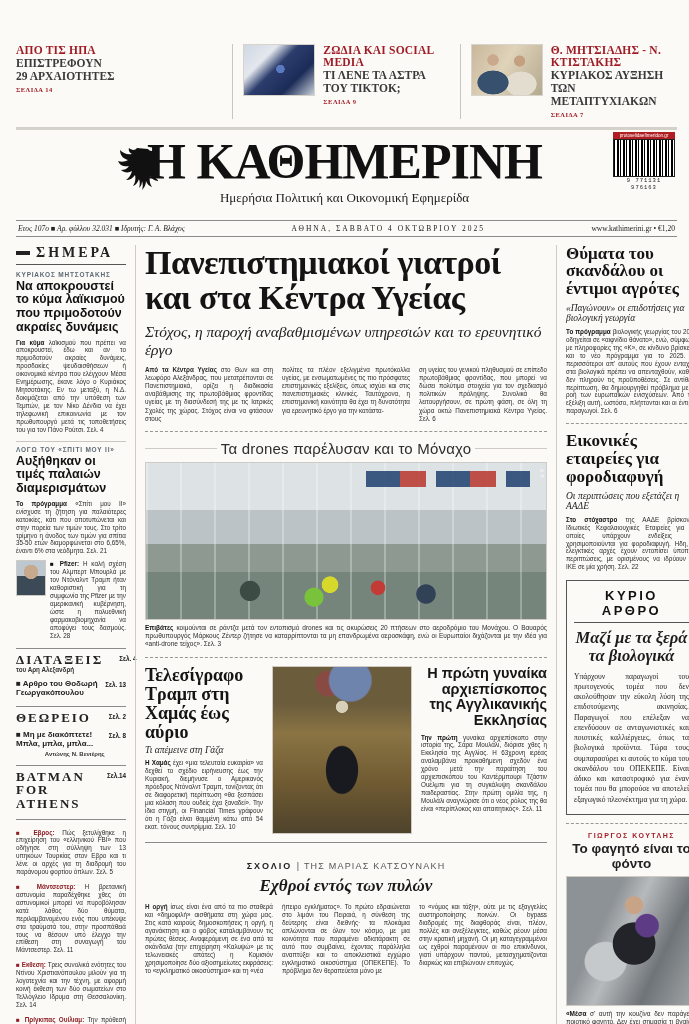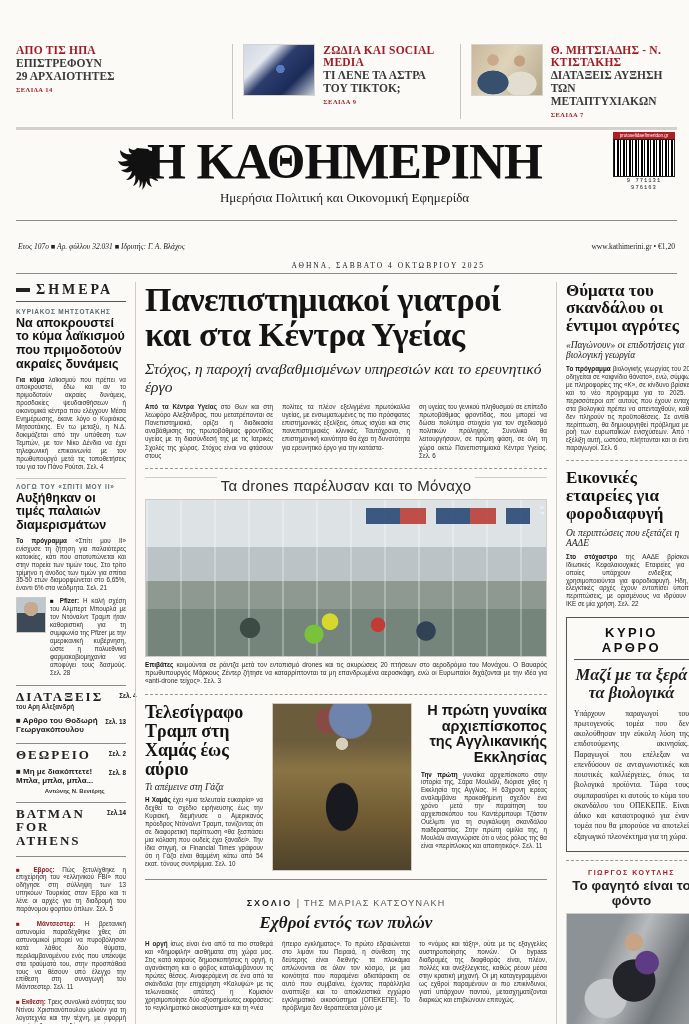--- a/index.html
+++ b/index.html
@@ -37,21 +37,21 @@
   .mh-sub{ font-size:13px; color:#222; margin-top:4px; }
   .eagle{ position:absolute; left:116px; top:8px; }
   .barcode-wrap{ position:absolute; right:14px; top:2px; width:62px; text-align:center;}
   .bc-label{ background:#b01e23; color:#fff; font-family:"Liberation Sans",sans-serif; font-size:4.5px; padding:1px 2px; display:block; }
   .bc-bars{ height:38px; background:repeating-linear-gradient(90deg,#000 0 1px,#fff 1px 3px,#000 3px 5px,#fff 5px 6px); border:1px solid #222; }
   .bc-num{ font-family:"Liberation Mono",monospace; font-size:5.5px; letter-spacing:1px; }
 
   .dateline{ border-top:1px solid #8a8a8a; border-bottom:1px solid #8a8a8a; margin:4px 12px 0 16px;
     display:flex; justify-content:space-between; align-items:center; padding:3px 2px; }
   .dl-left{ font-style:italic; font-size:7.5px; color:#222; }
-  .dl-center{ font-size:7.5px; letter-spacing:2px; color:#222;margin-top:37px; }
+  .dl-center{ font-size:7.5px; letter-spacing:2px; color:#222; }
   .dl-right{ font-size:7.5px; color:#222; }
 
   
   .content{ display:grid; grid-template-columns:110px 1px 402px 1px 131px; gap:0 9px; padding:8px 12px 0 16px; }
   .vrule{ background:#cfccc6; }
 
   
   .sb{ font-family:"Liberation Sans",sans-serif; }
   .sb-header{ font-family:"Liberation Serif",serif; font-weight:bold; font-size:14px; letter-spacing:3px; color:#222;
     border-bottom:1px solid #555; padding-bottom:3px; margin-bottom:6px;}
@@ -75,21 +75,21 @@
   .brief{ margin-top:7px; }
   .brief .smalltext b{ color:#8c1d24; }
   .sb-bot{ border-top:1px solid #8a8a8a; margin-top:8px; padding-top:2px;}
 
   
   .main h1{ font-size:34px; line-height:1.04; font-weight:bold; color:#141414; letter-spacing:-.5px; }
   .main .subhead{ font-style:italic; font-size:15.5px; color:#222; margin:8px 0 7px; }
   .bodycols{ display:flex; gap:9px; }
   .bodycols .col{ flex:1; font-family:"Liberation Sans",sans-serif; font-size:6.3px; line-height:1.28; text-align:justify; color:#2a2a2a;}
   .dashed{ border-top:1px dashed #9a978f; margin:8px 0; }
-  .drone-titlebar{ display:flex; align-items:flex-start; gap:4px; margin:2px 0 5px;}
+  .drone-titlebar{ display:flex; align-items:center; gap:4px; margin:2px 0 5px;}
   .drone-titlebar .ln{ flex:1; height:1px; background:#cfccc6; }
   .drone-title{ font-family:"Liberation Sans",sans-serif; font-size:15px; color:#2e2e2e; letter-spacing:.2px;}
   .airport{ position:relative; height:158px; border:1px solid #d0ccc5;
      background:
        radial-gradient(circle at 46% 78%, #d6d92c 0 3.2%, transparent 3.5%),
        radial-gradient(circle at 42% 86%, #79c23c 0 3.4%, transparent 3.7%),
        radial-gradient(circle at 58% 80%, #c23b35 0 2.6%, transparent 2.9%),
        radial-gradient(circle at 70% 84%, #314257 0 3%, transparent 3.3%),
        radial-gradient(circle at 26% 82%, #3c4c44 0 3%, transparent 3.3%),
        repeating-linear-gradient(90deg, rgba(255,255,255,.28) 0 2px, transparent 2px 34px),
@@ -167,21 +167,21 @@
         <div class="ttitle">ΤΙ ΛΕΝΕ ΤΑ ΑΣΤΡΑ
 ΤΟΥ ΤΙΚΤΟΚ;</div>
         <div class="tpage">ΣΕΛΙΔΑ 9</div>
       </div>
     </div>
     <div class="tsep"></div>
     <div class="teaser">
       <div class="tphoto ph-men"></div>
       <div class="txt">
         <div class="tkicker">Θ. ΜΗΤΣΙΑΔΗΣ - Ν. ΚΤΙΣΤΑΚΗΣ</div>
-        <div class="ttitle">ΔΙΑΤΑΞΕΙΣ ΑΥΞΗΣΗ
+        <div class="ttitle">ΚΥΡΙΑΚΟΣ ΑΥΞΗΣΗ
 ΤΩΝ ΜΕΤΑΠΤΥΧΙΑΚΩΝ</div>
         <div class="tpage">ΣΕΛΙΔΑ 7</div>
       </div>
     </div>
   </div>
   <div class="toprule"></div>
 
   <div class="masthead">
     <div class="mh-center">
       <span class="eagle">

